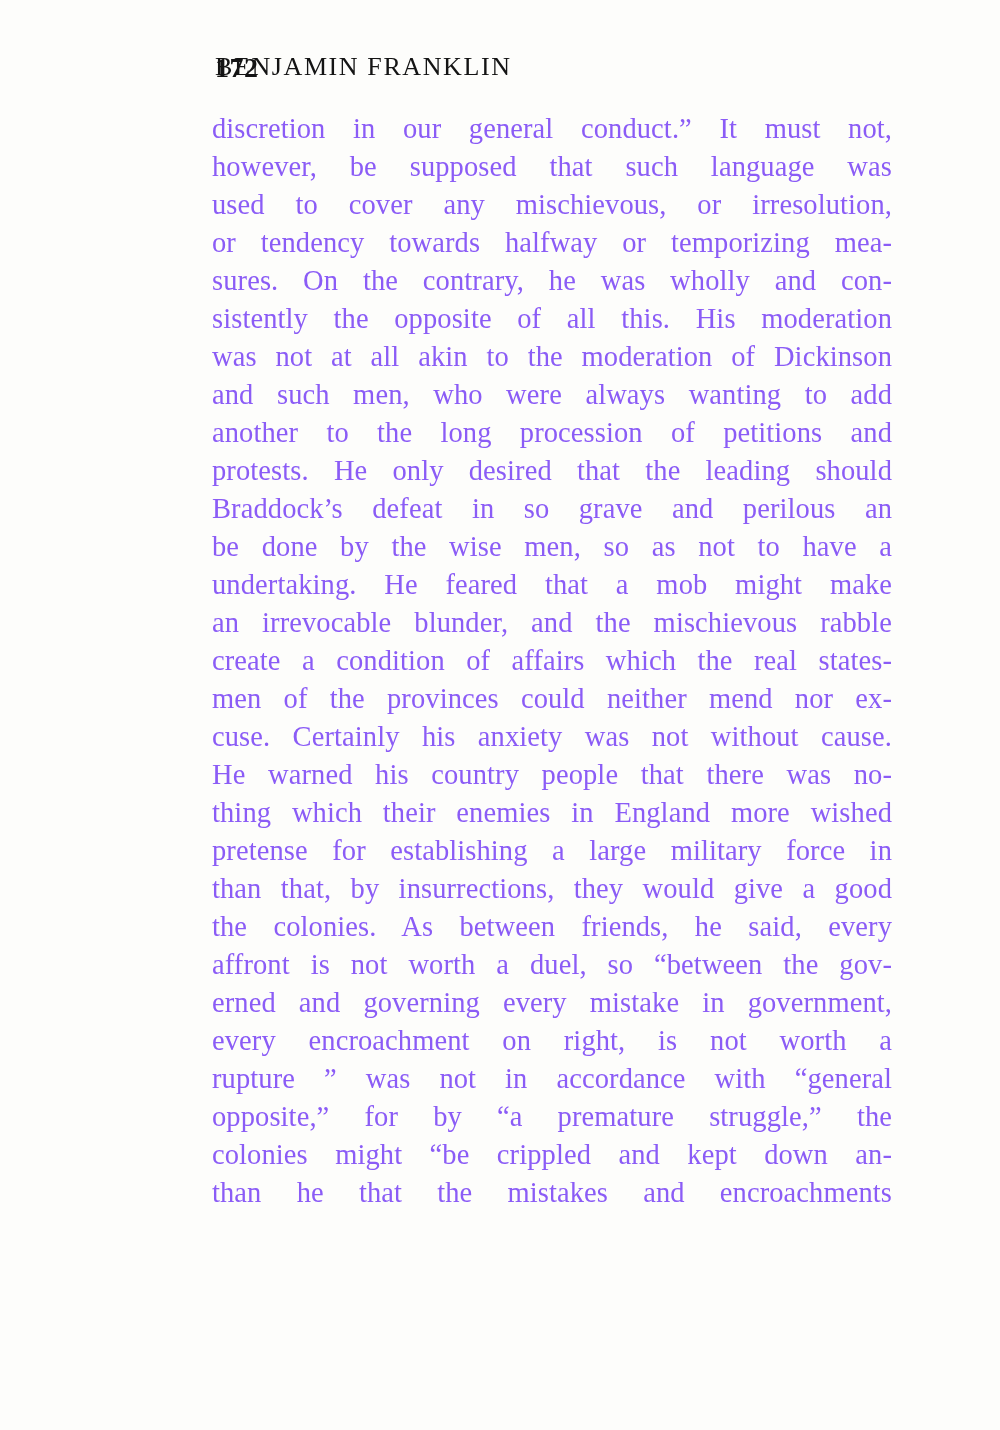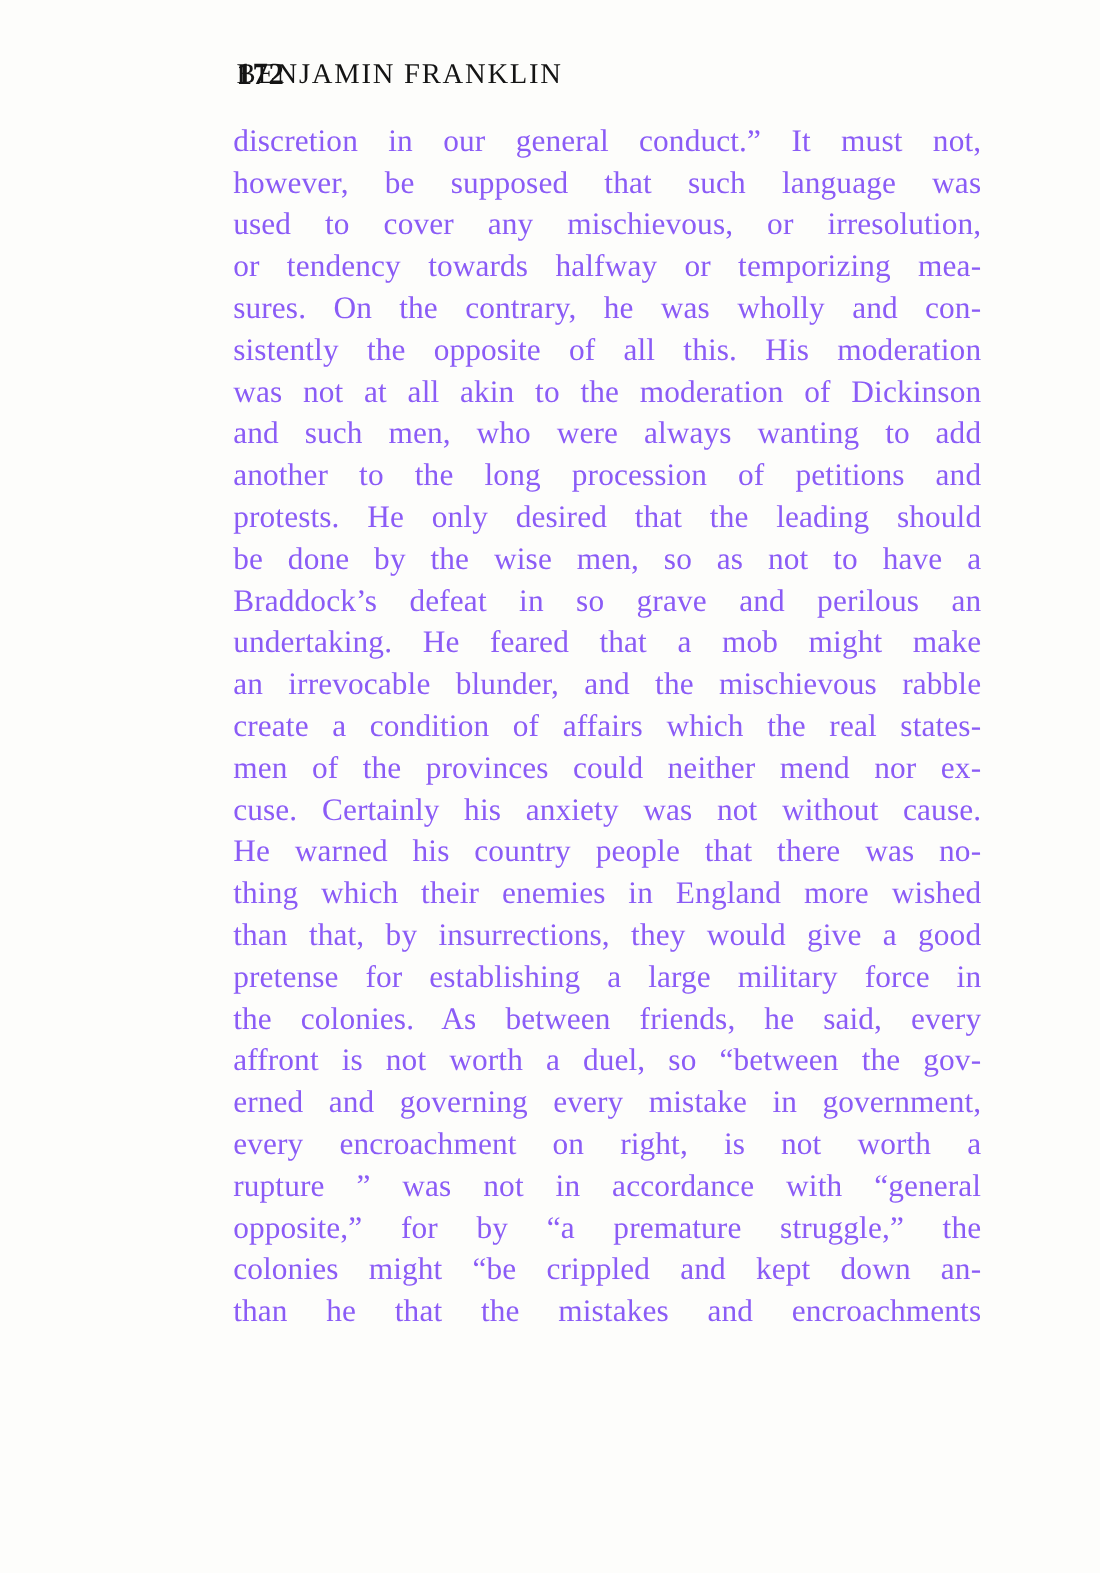--- a/index.html
+++ b/index.html
@@ -81,31 +81,31 @@
     <span class="line just">discretion in our general conduct.”   It must not,</span>
     <span class="line just">however, be supposed that such language was</span>
     <span class="line just">used to cover any mischievous, or irresolution,</span>
     <span class="line just">or tendency towards halfway or temporizing mea-</span>
     <span class="line just">sures.   On the contrary, he was wholly and con-</span>
     <span class="line just">sistently the opposite of all this.   His moderation</span>
     <span class="line just">was not at all akin to the moderation of Dickinson</span>
     <span class="line just">and such men, who were always wanting to add</span>
     <span class="line just">another to the long procession of petitions and</span>
     <span class="line just">protests.   He only desired that the leading should</span>
+    <span class="line just">Braddock’s defeat in so grave and perilous an</span>
     <span class="line just">be done by the wise men, so as not to have a</span>
-    <span class="line just">Braddock’s defeat in so grave and perilous an</span>
     <span class="line just">undertaking.   He feared that a mob might make</span>
     <span class="line just">an irrevocable blunder, and the mischievous rabble</span>
     <span class="line just">create a condition of affairs which the real states-</span>
     <span class="line just">men of the provinces could neither mend nor ex-</span>
     <span class="line just">cuse.   Certainly his anxiety was not without cause.</span>
     <span class="line just">He warned his country people that there was no-</span>
     <span class="line just">thing which their enemies in England more wished</span>
+    <span class="line just">pretense for establishing a large military force in</span>
     <span class="line just">than that, by insurrections, they would give a good</span>
-    <span class="line just">pretense for establishing a large military force in</span>
     <span class="line just">the colonies.   As between friends, he said, every</span>
     <span class="line just">affront is not worth a duel, so “between the gov-</span>
     <span class="line just">erned and governing every mistake in government,</span>
     <span class="line just">every encroachment on right, is not worth a</span>
     <span class="line just">rupture ” was not in accordance with “general</span>
     <span class="line just">opposite,” for by “a premature struggle,” the</span>
     <span class="line just">colonies might “be crippled and kept down an-</span>
     <span class="line just">than he that the mistakes and encroachments</span>
   </div>
 

